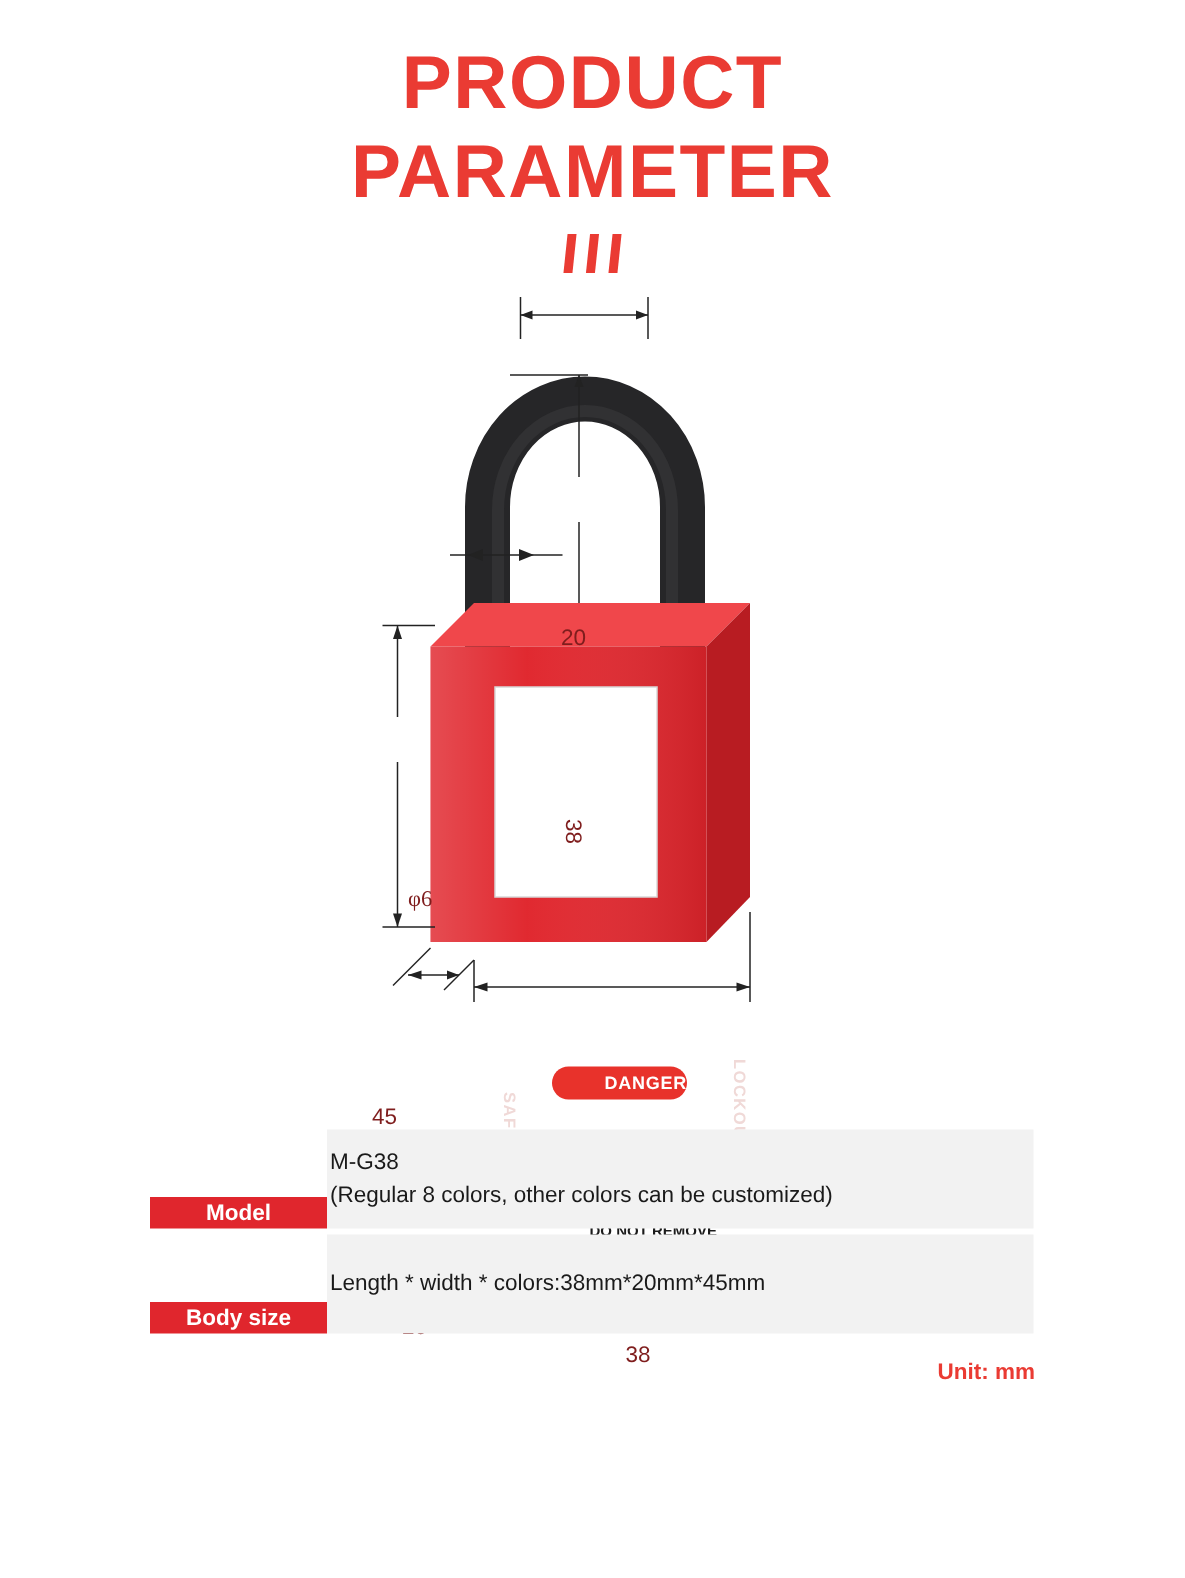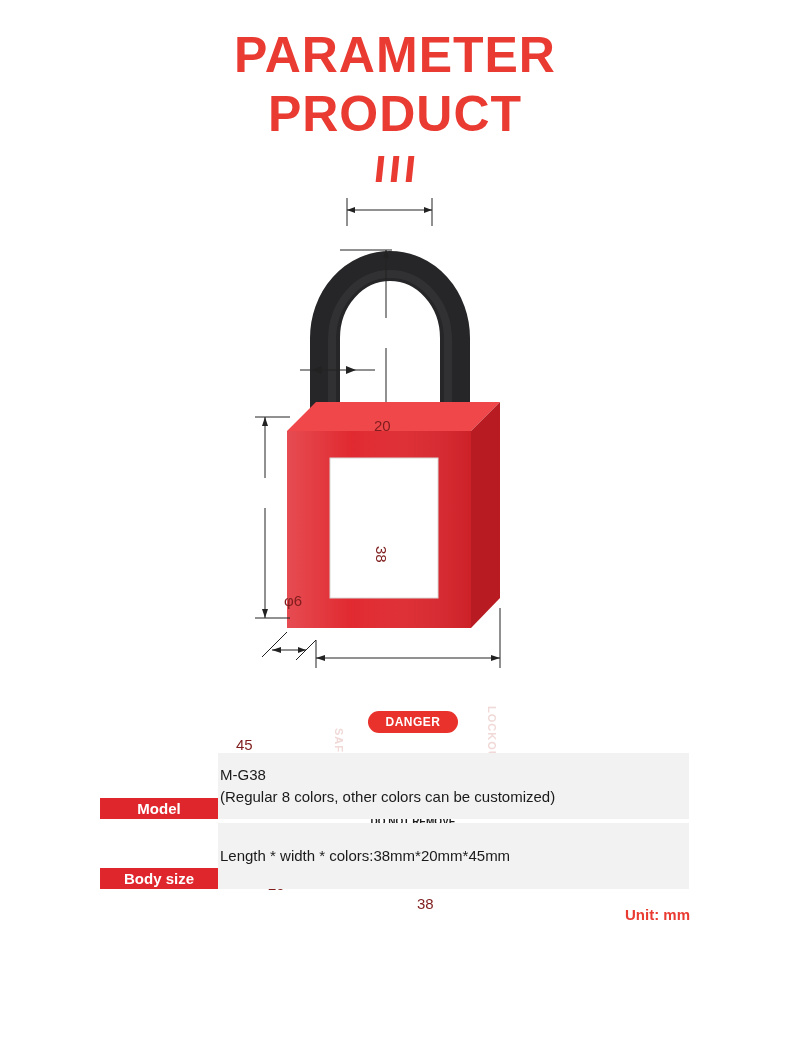--- a/index.html
+++ b/index.html
@@ -55,38 +55,38 @@
     top: 0;
   }
   .dim-label {
     position: absolute;
     font-size: 15px;
     color: #7f1d1d;
     font-family: "Liberation Sans", sans-serif;
   }
   #label-20-top  { left: 374px; top: 229px; }
   #label-38-h    { left: 390px; top: 358px; transform: rotate(90deg); transform-origin: left top; }
-  #label-phi6    { left: 284px; top: 404px; }
-  #label-45      { left: 236px; top: 548px; }
+  #label-phi6    { left: 272px; top: 404px; font-family: Liberation Serif, serif; }
+  #label-45      { left: 248px; top: 548px; }
   #label-20-dep  { left: 268px; top: 688px; }
   #label-38-w    { left: 417px; top: 707px; }
 
   .unit {
     position: absolute;
     right: 100px;
     top: 718px;
     color: #ea3b33;
     font-size: 15px;
     font-weight: bold;
   }
 
   
   .plate-text {
     position: absolute;
-    text-align: center;
+    text-align: right;
     color: #1b1b1b;
     font-family: "Liberation Sans", sans-serif;
   }
   #plate-danger {
     left: 368px;
     top: 523px;
     width: 90px;
     height: 22px;
     background: #e8322b;
     border-radius: 11px;
@@ -158,22 +158,22 @@
     font-size: 15px;
     color: #1a1a1a;
     line-height: 1.45;
     white-space: pre-line;
   }
 </style>
 </head>
 <body>
 
 <div class="header">
+  <div class="title-line">PRODUCT</div>
   <div class="title-line">PARAMETER</div>
-  <div class="title-line">PRODUCT</div>
   <div class="ticks">
     <span></span>
     <span></span>
     <span></span>
   </div>
 </div>
 
 <div class="diagram">
   <svg width="790" height="520" viewBox="0 0 790 520">
 

